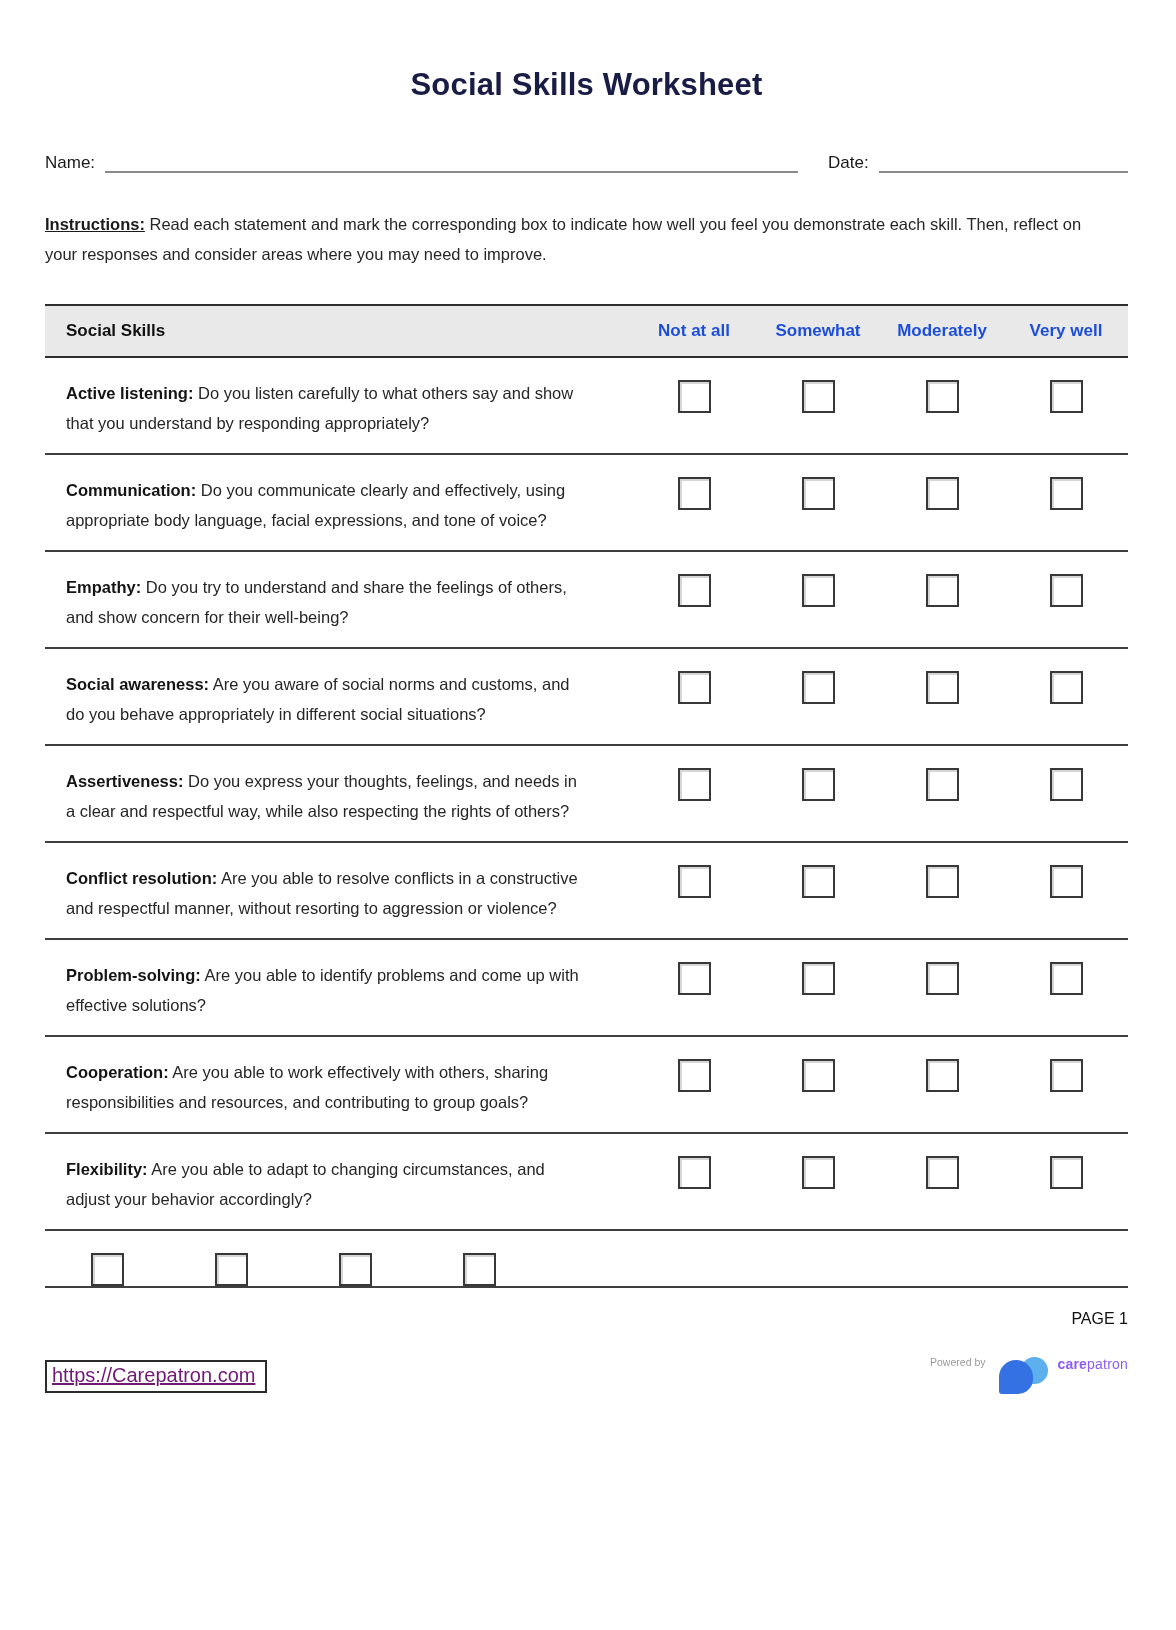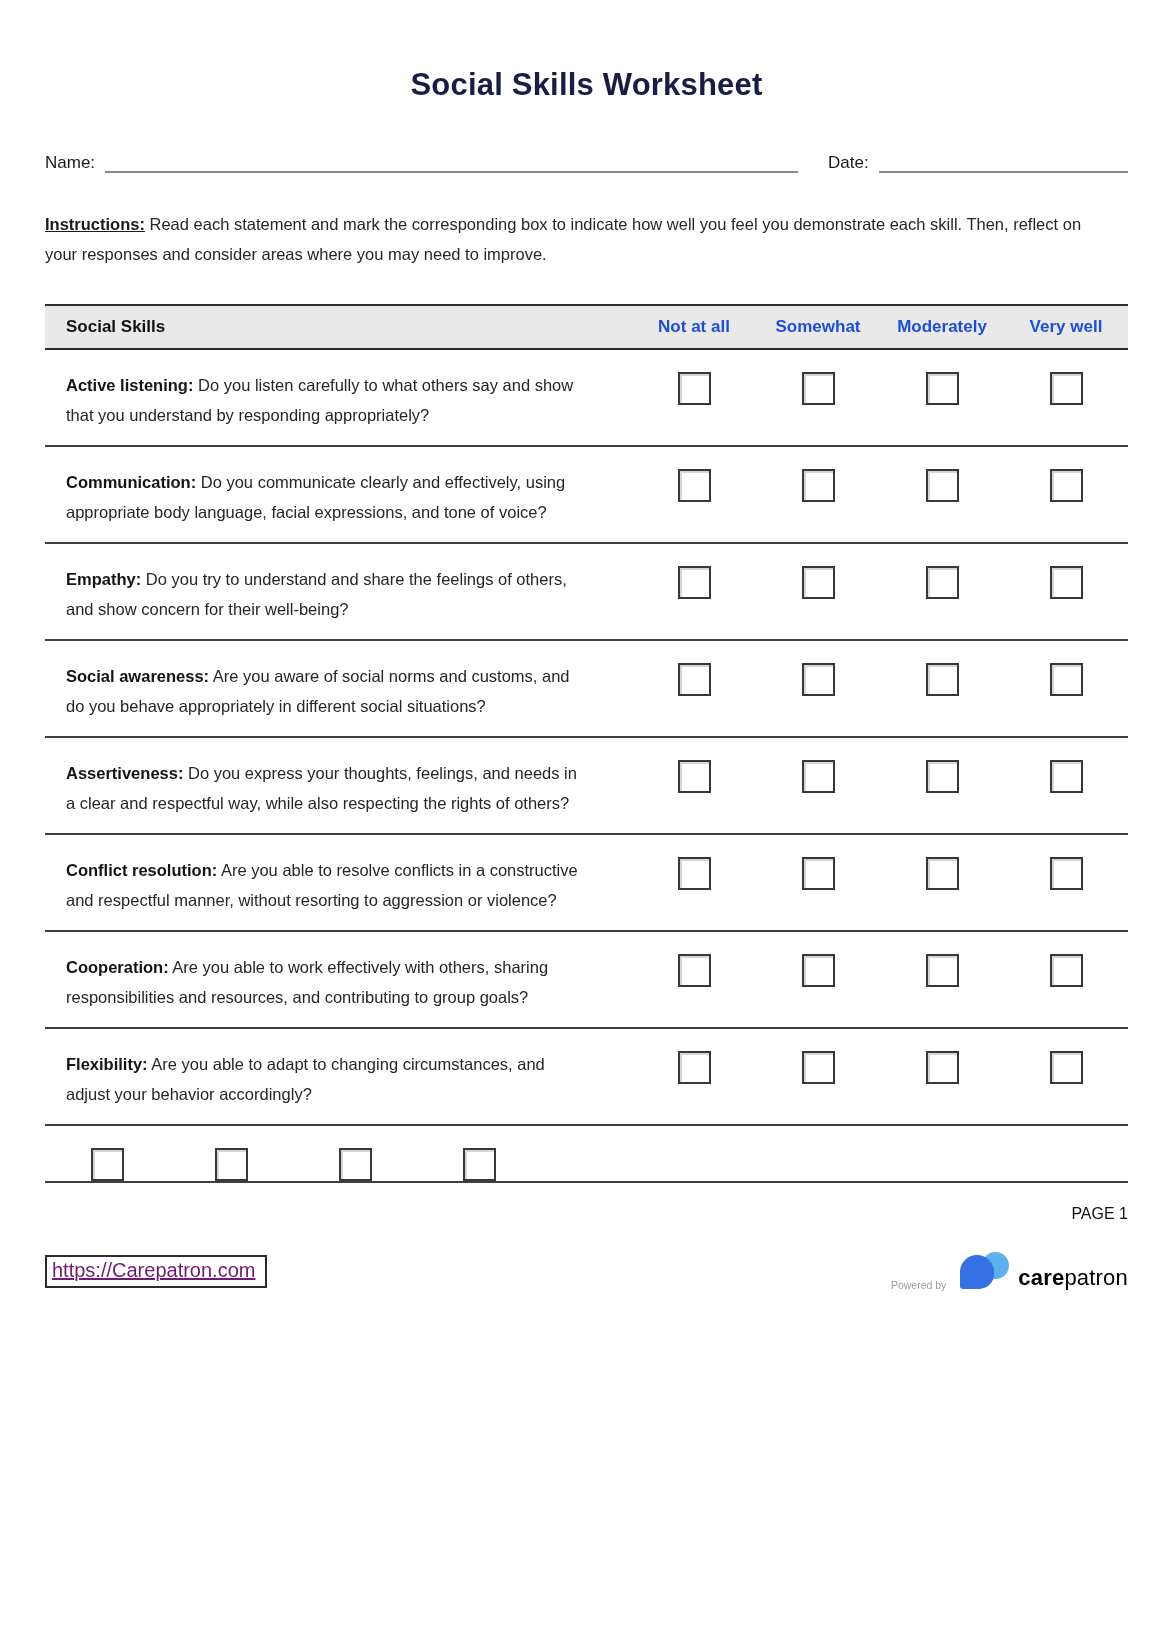--- a/index.html
+++ b/index.html
@@ -47,21 +47,21 @@
     color: #262626;
     max-width: 1060px;
   }
   .instructions b { color: #1a1a1a; text-decoration: underline; }
 
   
   .skills-table { margin-top: 35px; }
   .table-header {
     display: flex;
     align-items: center;
-    height: 46px;
+    height: 54px;
     background: #e9e9e9;
     border-top: 2px solid #2e2e2e;
     border-bottom: 2px solid #2e2e2e;
   }
   .th-label {
     flex: 1;
     padding-left: 21px;
     font-size: 17px;
     font-weight: 700;
     color: #111111;
@@ -118,36 +118,36 @@
   }
   .site-link {
     display: inline-block;
     border: 2px solid #2b2b2b;
     padding: 2px 10px 4px 5px;
     font-size: 20px;
     color: #701a75;
     text-decoration: underline;
     cursor: pointer;
   }
-  .powered { display: flex; align-items: flex-end; }
+  .powered { display: flex; align-items: flex-start; }
   .powered-by { font-size: 10.5px; color: #9a9a9a; margin-right: 12px; }
   .logo-mark { position: relative; width: 54px; height: 40px; margin-right: 6px; }
   .bubble-back {
     position: absolute; left: 24px; top: 1px;
     width: 27px; height: 27px;
     background: #5cb0ed;
     border-radius: 50% 50% 50% 42%;
   }
   .bubble-front {
     position: absolute; left: 2px; top: 4px;
     width: 34px; height: 34px;
     background: #3472e4;
     border-radius: 17px 17px 15px 3px;
   }
-  .brand { font-size: 22px; color: #000000; letter-spacing: 0.2px; }
+  .brand { font-size: 14px; color: #8b5cf6; letter-spacing: 0.2px; }
   .brand b { font-weight: 700; }
 </style>
 </head>
 <body>
 
 <div class="page">
 
   <h1 class="title">Social Skills Worksheet</h1>
 
   <div class="fields-row">
@@ -242,20 +242,35 @@
           </div>
       <div class="rating-cell">
             <span class="checkbox"></span>
           </div>
       <div class="rating-cell">
             <span class="checkbox"></span>
           </div>
     </div>
         <div class="table-row">
       <p class="skill-text"><b>Conflict resolution:</b> <span>Are you able to resolve conflicts in a constructive and respectful manner, without resorting to aggression or violence?</span></p>
+      <div class="rating-cell">
+            <span class="checkbox"></span>
+          </div>
+      <div class="rating-cell">
+            <span class="checkbox"></span>
+          </div>
+      <div class="rating-cell">
+            <span class="checkbox"></span>
+          </div>
+      <div class="rating-cell">
+            <span class="checkbox"></span>
+          </div>
+    </div>
+        <div class="table-row">
+      <p class="skill-text"><b>Problem-solving:</b> <span>Are you able to identify problems and come up with effective solutions?</span></p>
       <div class="rating-cell">
             <span class="checkbox"></span>
           </div>
       <div class="rating-cell">
             <span class="checkbox"></span>
           </div>
       <div class="rating-cell">
             <span class="checkbox"></span>
           </div>
       <div class="rating-cell">

